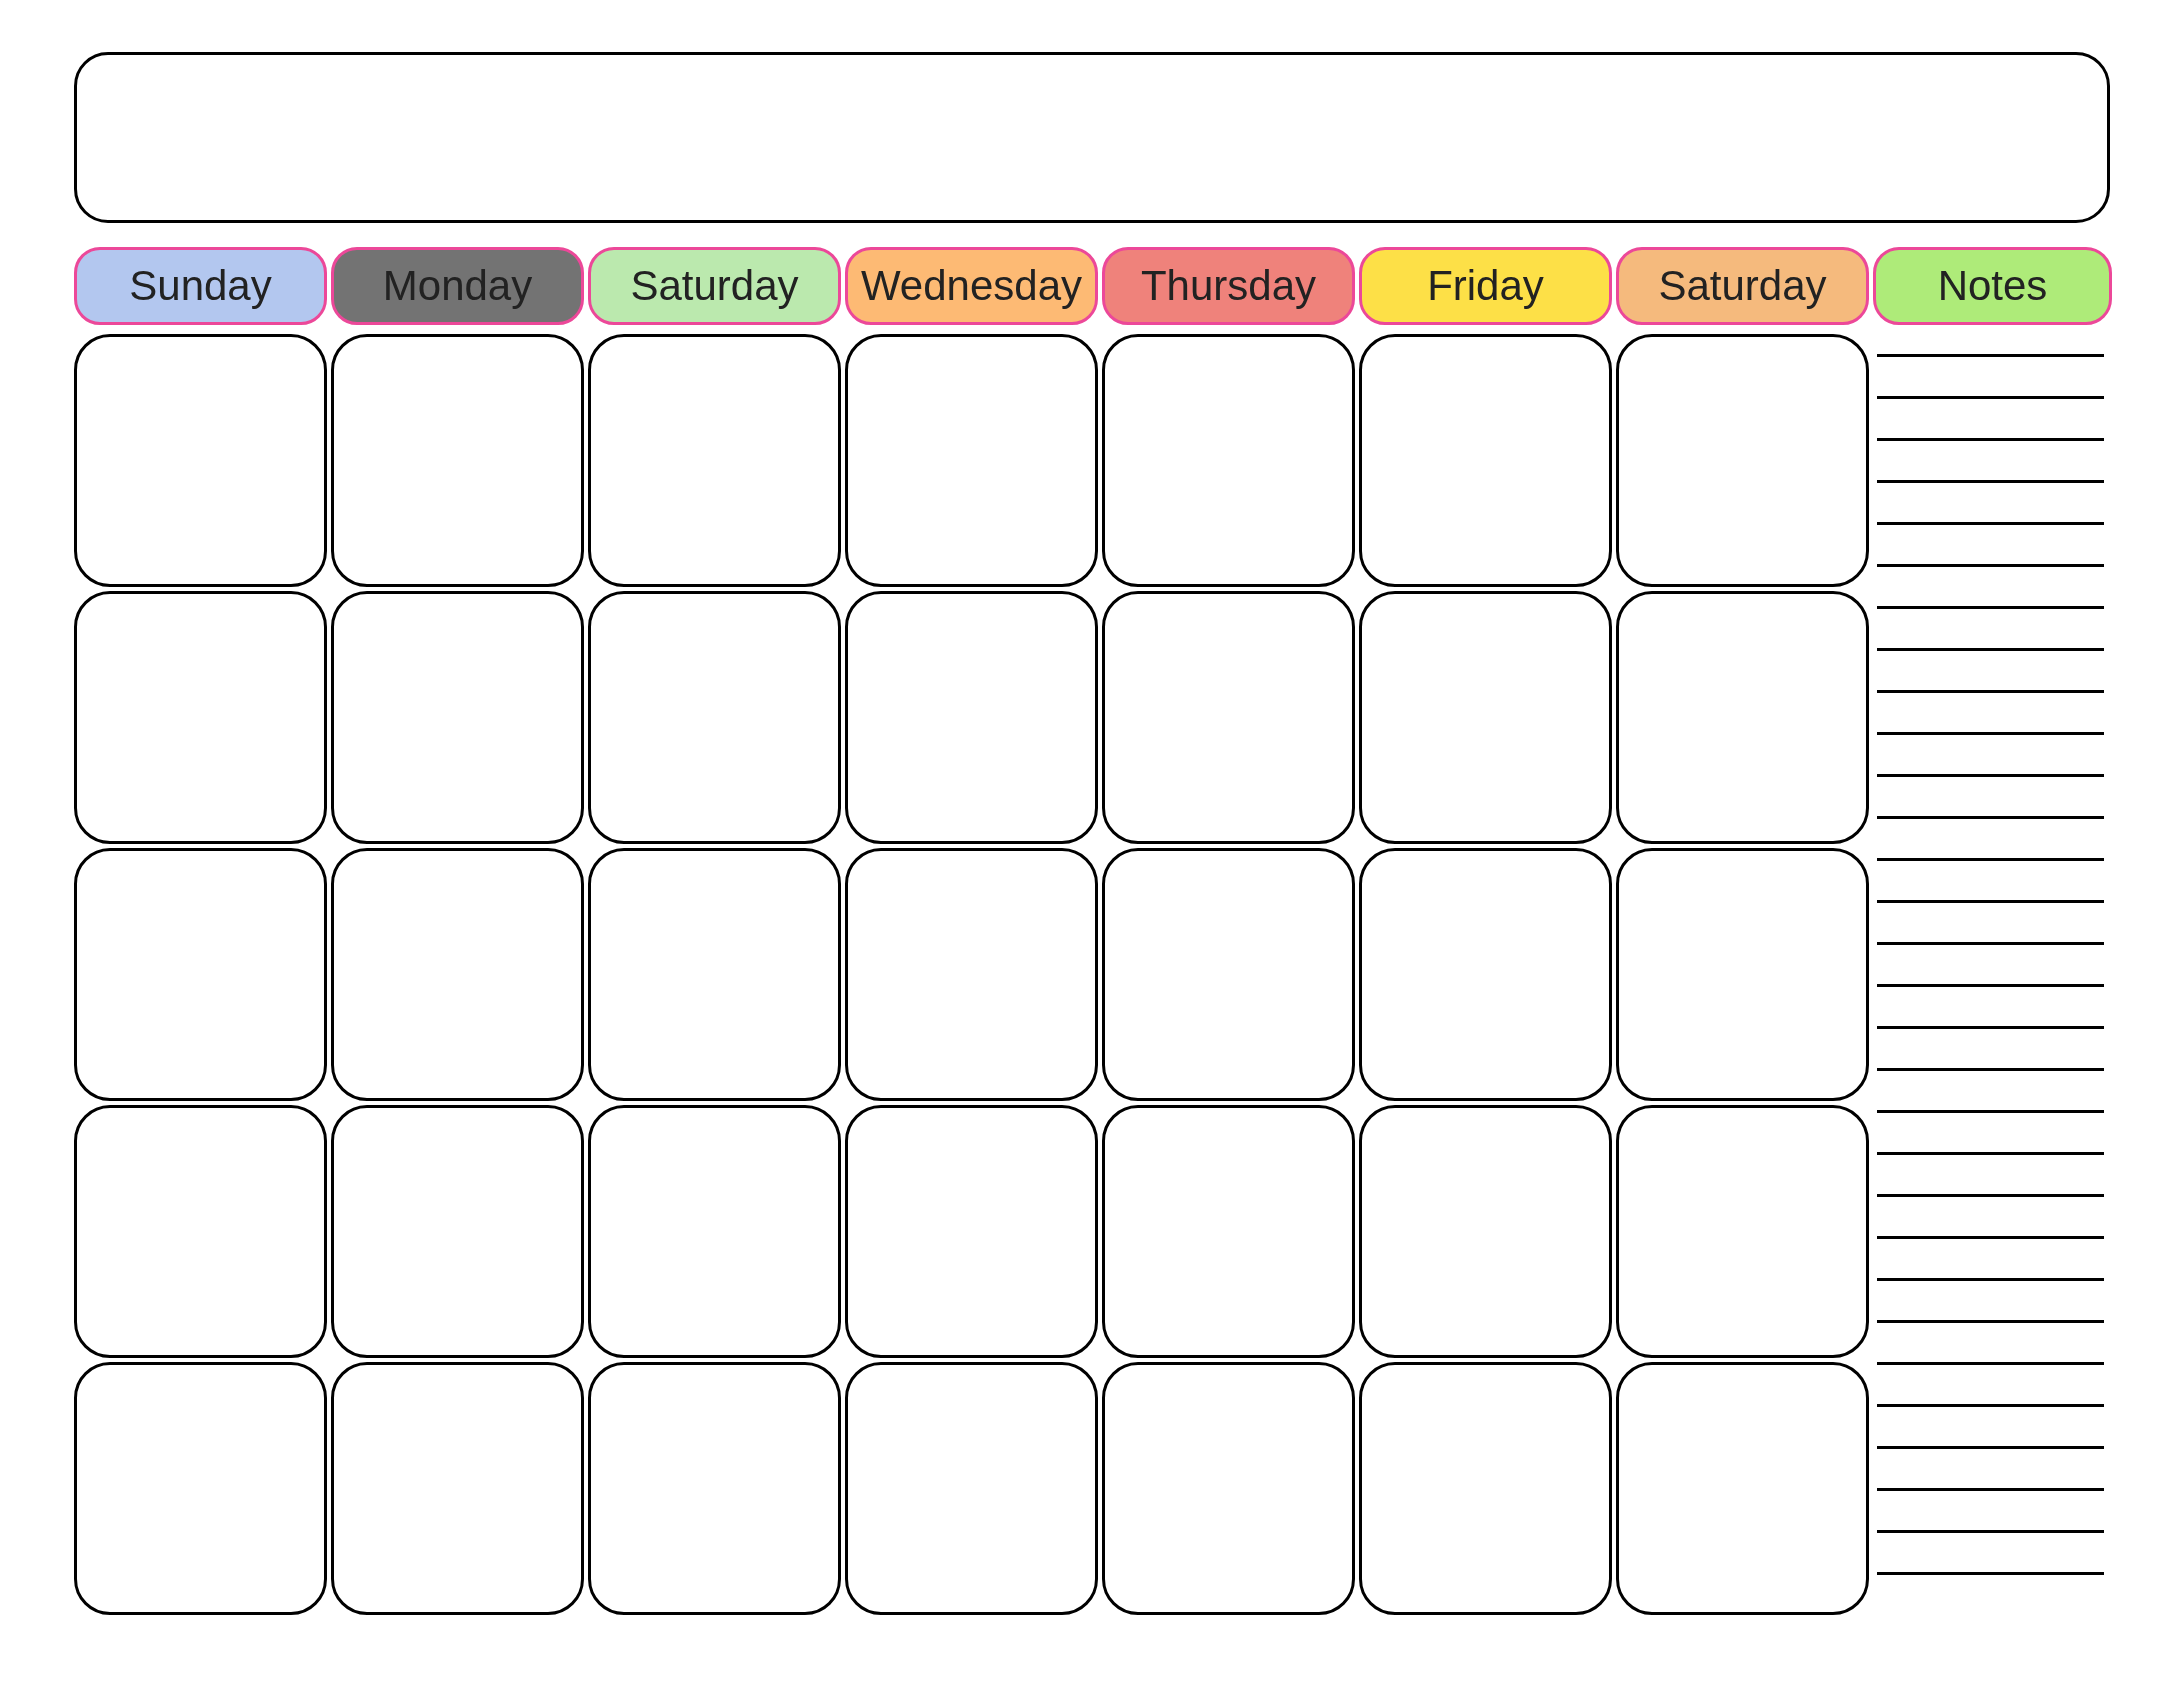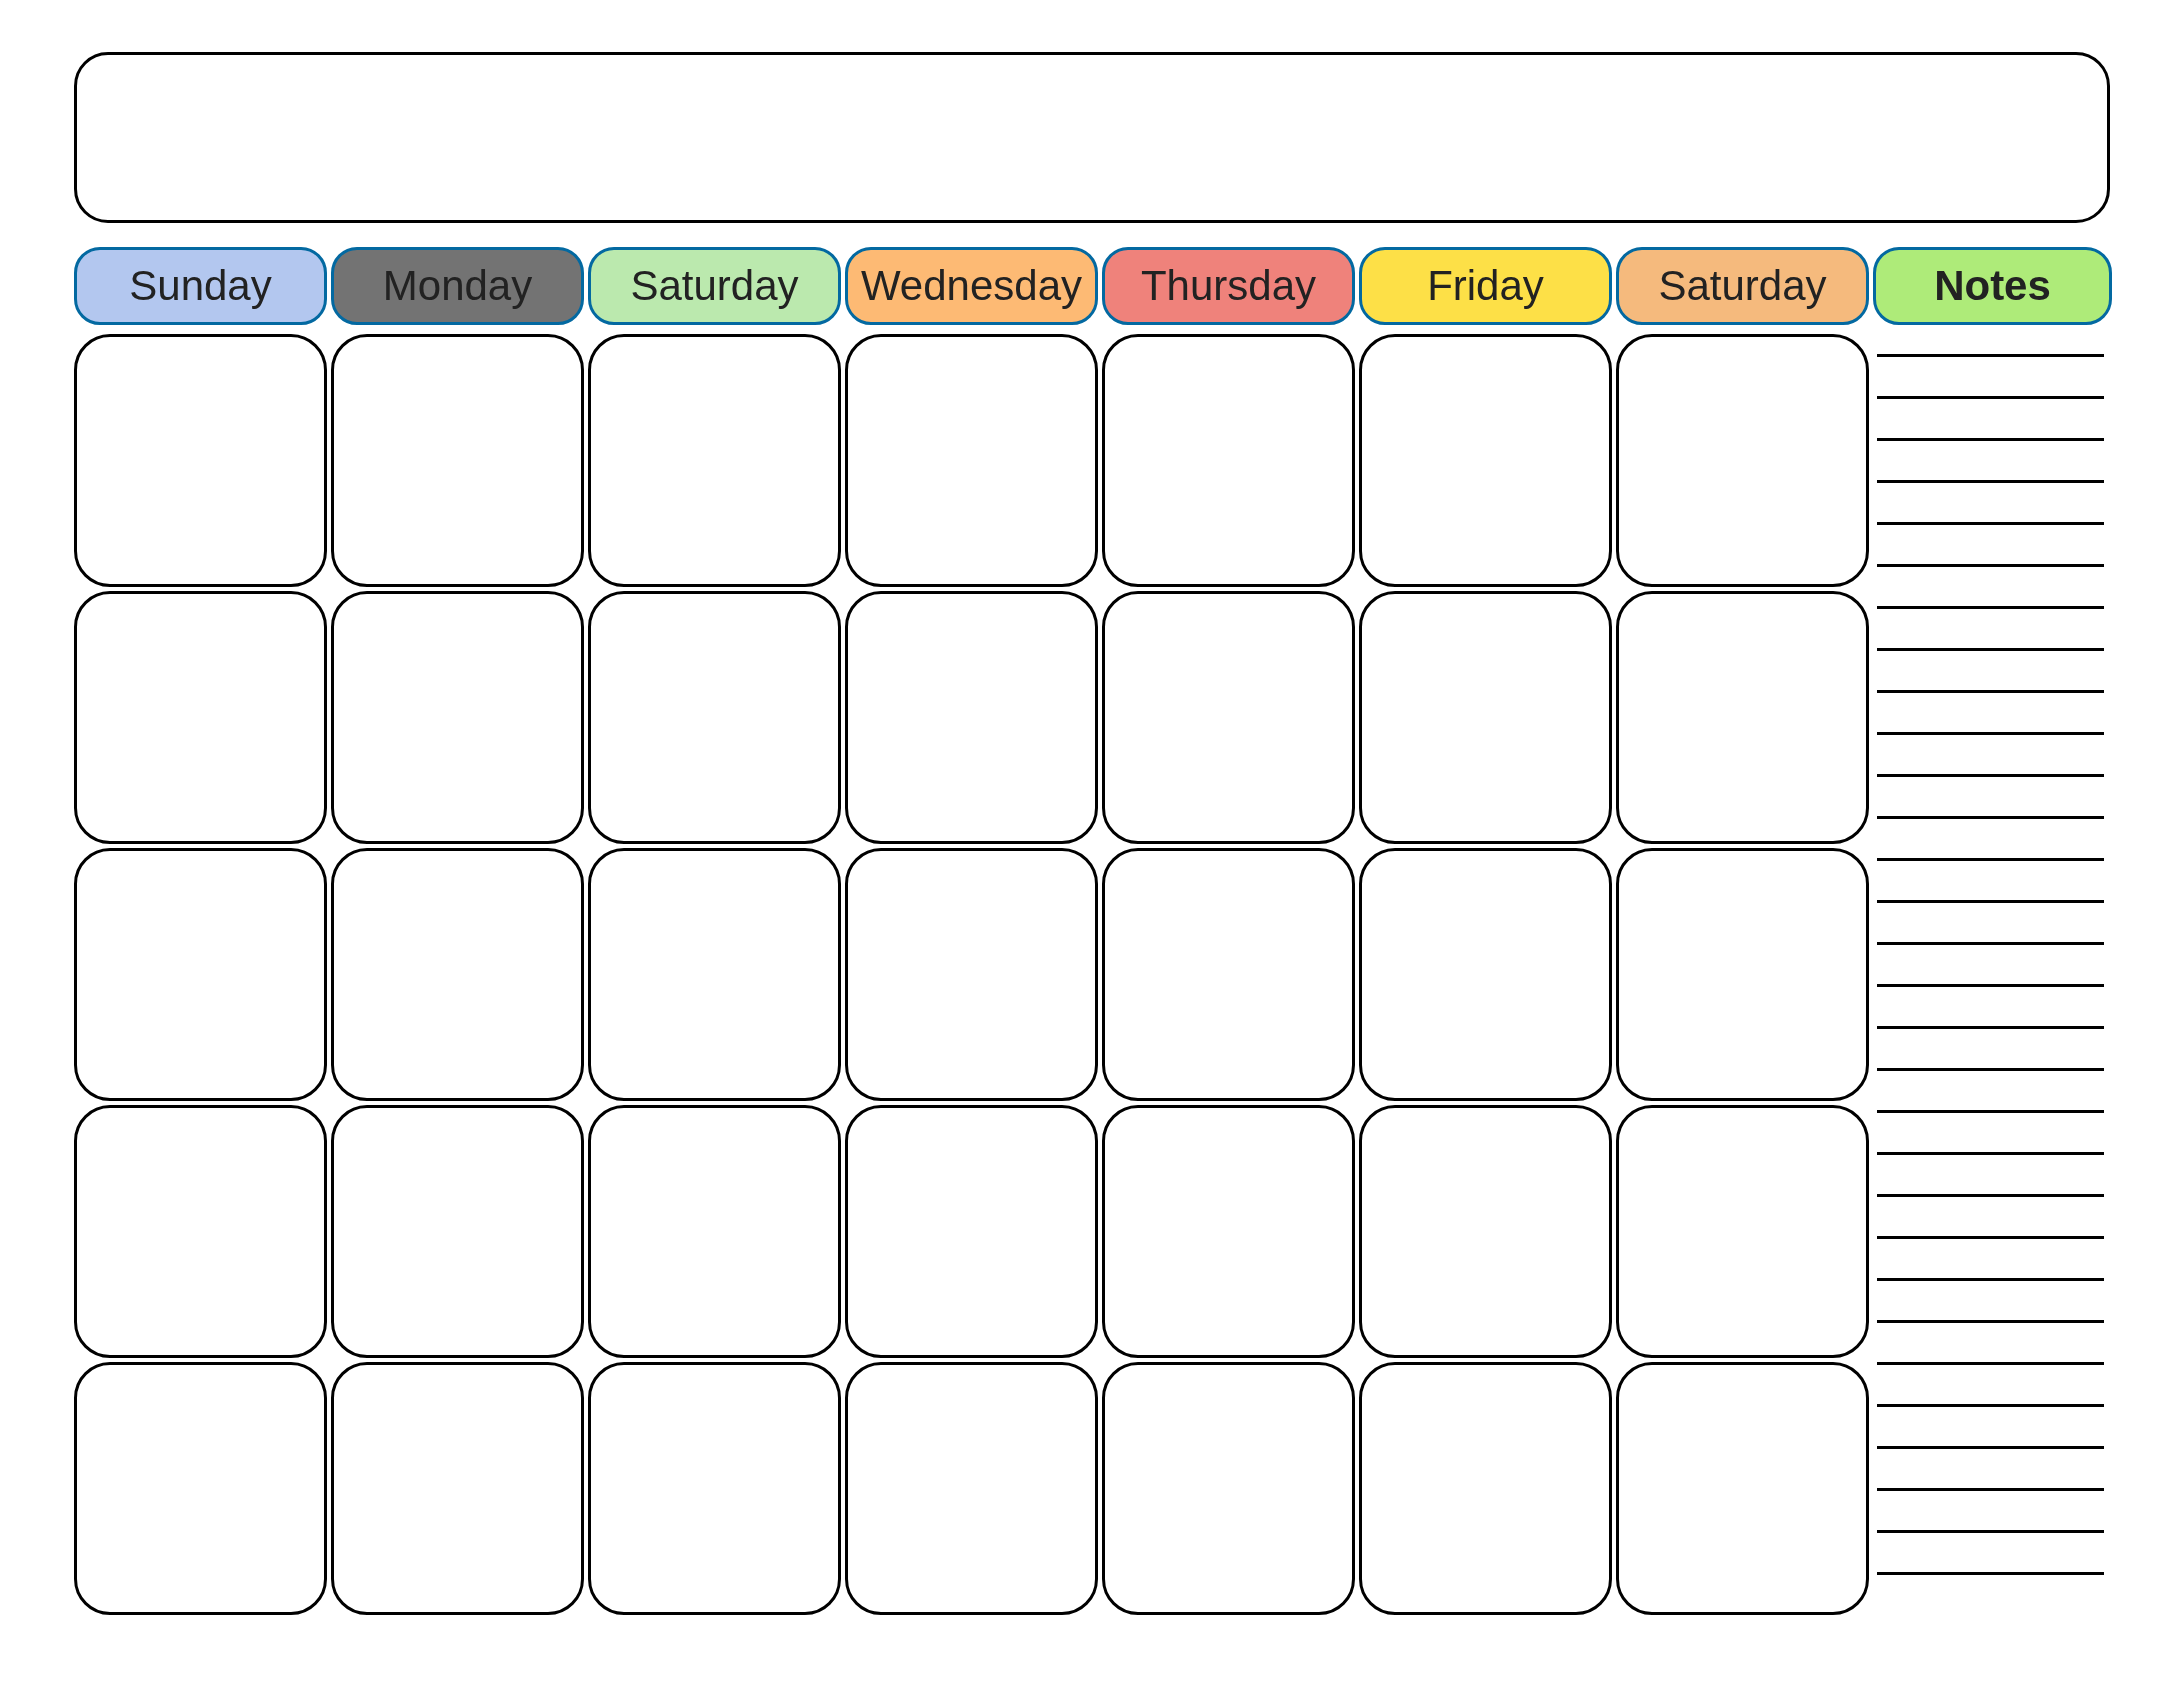--- a/index.html
+++ b/index.html
@@ -32,31 +32,30 @@
     left: 74px;
     top: 247px;
     width: 2036px;
     height: 78px;
     display: flex;
     gap: 4px;
   }
   .header-cell {
     flex: 0 0 253px;
     height: 78px;
-    border: 3px solid #0369a1;
+    border: 3px solid #ec4899;
     border-radius: 26px;
     display: flex;
     align-items: center;
     justify-content: center;
     font-size: 42px;
     color: #222;
   }
   .header-cell.notes {
     flex: 0 0 239px;
-    font-weight: bold;
   }
   .grid {
     position: absolute;
     left: 74px;
     top: 334px;
     display: grid;
     grid-template-columns: repeat(7, 253px);
     grid-template-rows: repeat(5, 253px);
     gap: 4px;
   }

